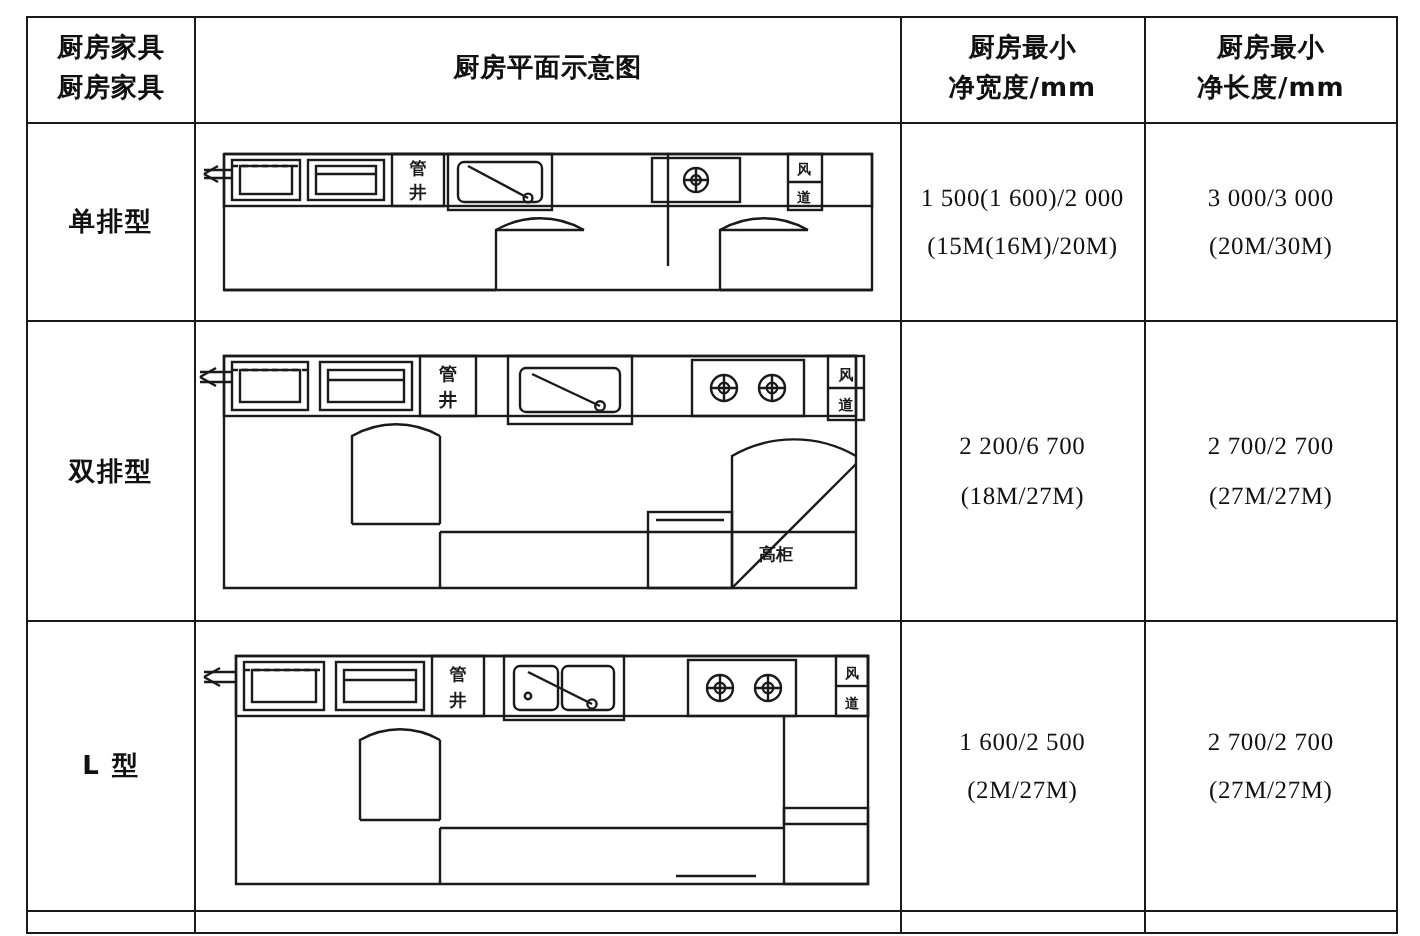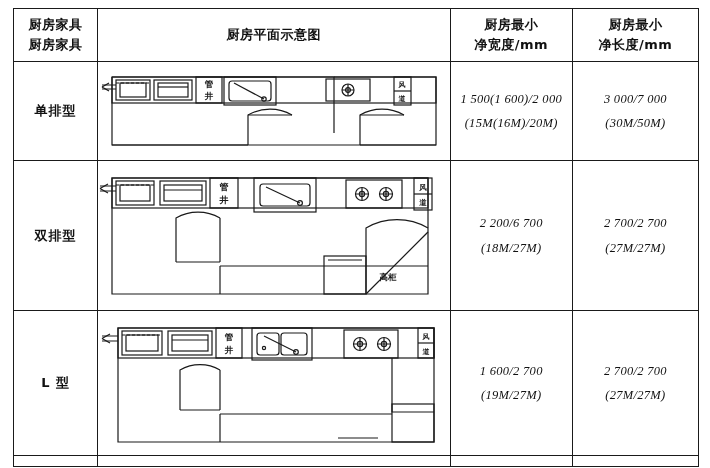--- a/index.html
+++ b/index.html
@@ -51,21 +51,21 @@
     font-weight: bold;
     font-size: 13px;
     letter-spacing: 1px;
   }
   .num-cell {
     font-size: 12.5px;
     line-height: 1.95;
     letter-spacing: 0.3px;
     white-space: nowrap;
   }
-  .num-cell .ln { display: block; font-style: italic; }
+  .num-cell .ln { display: block; }
   .plan-cell { padding: 0; position: relative; }
   .r1 { height: 99px; }
   .r2 { height: 150px; }
   .r3 { height: 145px; }
   .r4 { height: 11px; }
 
   .planbox {
     position: relative;
     width: 352px;
     margin: 0 auto;
@@ -160,22 +160,22 @@
               <text class="cjk" x="304" y="24" font-size="7" text-anchor="middle" fill="#1a1a1a">风</text>
               <text class="cjk" x="304" y="38" font-size="7" text-anchor="middle" fill="#1a1a1a">道</text>
             </svg>
           </div>
         </td>
         <td class="num-cell">
           <span class="ln">1 500(1 600)/2 000</span>
           <span class="ln">(15M(16M)/20M)</span>
         </td>
         <td class="num-cell">
-          <span class="ln">3 000/7 000</span>
-          <span class="ln">(30M/50M)</span>
+          <span class="ln">3 000/3 000</span>
+          <span class="ln">(20M/30M)</span>
         </td>
       </tr>
 
       <tr class="r2">
         <td class="row-label cjk">双排型</td>
         <td class="plan-cell">
           <div class="planbox">
             <svg width="352" height="148" viewBox="0 0 352 148" xmlns="http://www.w3.org/2000/svg">
               <g fill="none" stroke="#1a1a1a" stroke-width="1.2">
 
@@ -294,22 +294,22 @@
                 <path d="M240 126 H280"></path>
               </g>
               <text class="cjk" x="131" y="28" font-size="8.5" text-anchor="middle" fill="#1a1a1a">管</text>
               <text class="cjk" x="131" y="41" font-size="8.5" text-anchor="middle" fill="#1a1a1a">井</text>
               <text class="cjk" x="328" y="27" font-size="7" text-anchor="middle" fill="#1a1a1a">风</text>
               <text class="cjk" x="328" y="42" font-size="7" text-anchor="middle" fill="#1a1a1a">道</text>
             </svg>
           </div>
         </td>
         <td class="num-cell">
-          <span class="ln">1 600/2 700</span>
-          <span class="ln">(19M/27M)</span>
+          <span class="ln">1 600/2 500</span>
+          <span class="ln">(2M/27M)</span>
         </td>
         <td class="num-cell">
           <span class="ln">2 700/2 700</span>
           <span class="ln">(27M/27M)</span>
         </td>
       </tr>
 
       <tr class="r4">
         <td></td>
         <td></td>

